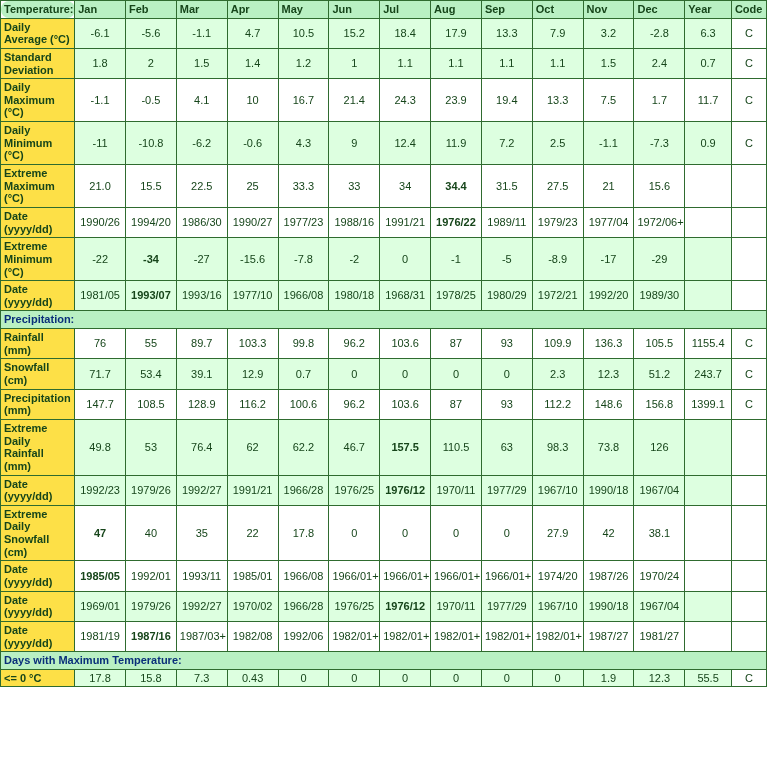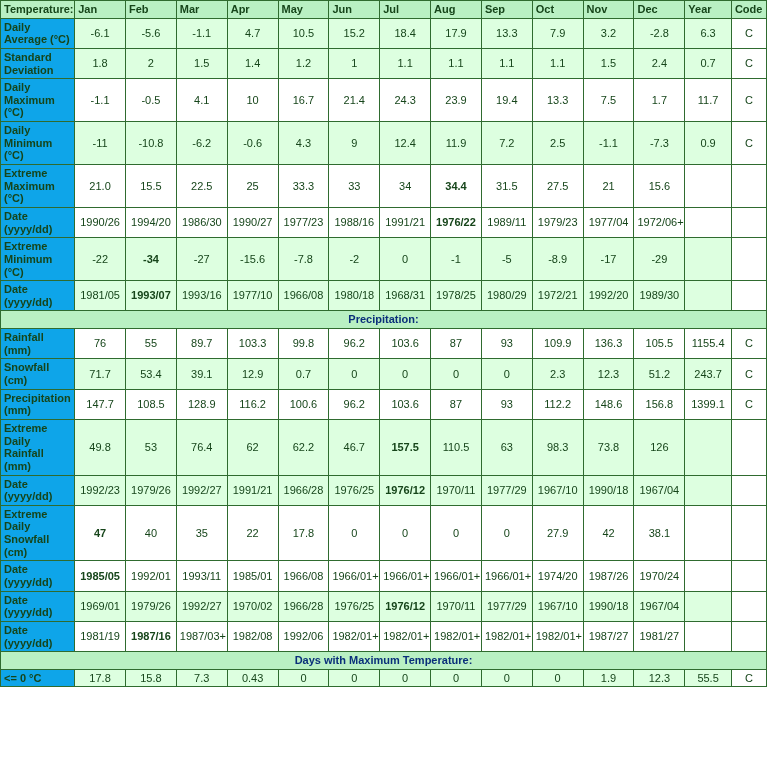--- a/index.html
+++ b/index.html
@@ -20,37 +20,37 @@
   col.c-year{width:44px;}
   col.c-code{width:33px;}
 
   thead td{
     background:#b9f0c3;
     color:#0a2f7a;
     font-weight:bold;
     text-align:left;
     font-size:11px;
   }
-  thead td.hlabel{text-align:center;}
+  thead td.hlabel{text-align:center;border-radius:8px;}
   td.rowlabel{
-    background:#0ea5e9;
+    background:#fde047;
     color:#0a2f7a;
     font-weight:bold;
     text-align:left;
     font-size:11px;
   }
   td.val{text-align:center;}
   td.val.shade{background:#ddffe0;}
   td.val.plain{background:#ffffff;}
   td.code{text-align:center;background:#ffffff;}
   tr.section td{
     background:#b9f0c3;
     color:#0a2f7a;
     font-weight:bold;
-    text-align:center;
+    text-align:left;
     font-size:11px;
   }
   .b{font-weight:bold;}
 </style>
 </head>
 <body>
 
 <div id="wrap">
   <table class="clim">
     <colgroup>

